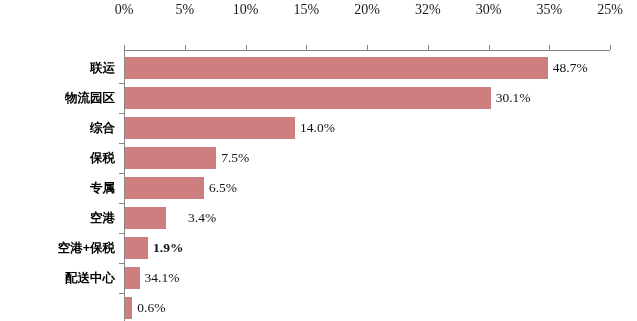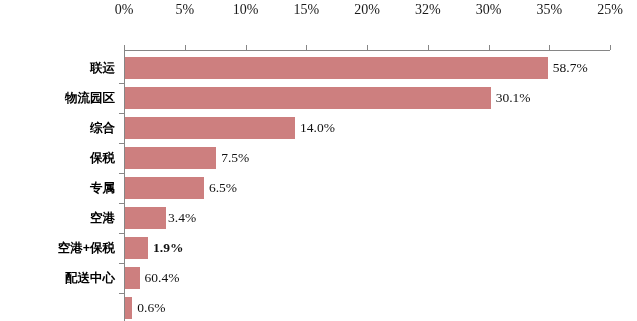--- a/index.html
+++ b/index.html
@@ -140,21 +140,21 @@
       <div class="x-tick-mark" style="left: 121.5px;"></div>
       <div class="x-tick-mark" style="left: 182.25px;"></div>
       <div class="x-tick-mark" style="left: 243px;"></div>
       <div class="x-tick-mark" style="left: 303.75px;"></div>
       <div class="x-tick-mark" style="left: 364.5px;"></div>
       <div class="x-tick-mark" style="left: 425.25px;"></div>
       <div class="x-tick-mark" style="left: 486px;"></div>
       <div class="cat-row" style="top: 3px;">
         <div class="cat-label">联运</div>
         <div class="bar" style="width: 422.82px; background: rgb(205, 127, 127);"></div>
-        <div class="bar-value" style="left: 423.82px;">58.7%</div>
+        <div class="bar-value" style="left: 423.82px;">48.7%</div>
       </div>
       <div class="cat-row" style="top: 33px;">
         <div class="cat-label">物流园区</div>
         <div class="bar" style="width: 365.715px; background: rgb(205, 127, 127);"></div>
         <div class="bar-value" style="left: 366.715px;">30.1%</div>
       </div>
       <div class="y-tick-mark" style="top: 33px;"></div>
       <div class="cat-row" style="top: 63px;">
         <div class="cat-label">综合</div>
         <div class="bar" style="width: 170.1px; background: rgb(205, 127, 127);"></div>
@@ -169,33 +169,33 @@
       <div class="y-tick-mark" style="top: 93px;"></div>
       <div class="cat-row" style="top: 123px; padding-left: 32px;">
         <div class="cat-label">专属</div>
         <div class="bar" style="width: 78.975px; background: rgb(205, 127, 127);"></div>
         <div class="bar-value" style="left: 79.975px;">6.5%</div>
       </div>
       <div class="y-tick-mark" style="top: 123px;"></div>
       <div class="cat-row" style="top: 153px;">
         <div class="cat-label">空港</div>
         <div class="bar" style="width: 41.31px; background: rgb(205, 127, 127);"></div>
-        <div class="bar-value" style="left: 39px;">3.4%</div>
+        <div class="bar-value" style="left: 59px;">3.4%</div>
       </div>
       <div class="y-tick-mark" style="top: 153px;"></div>
       <div class="cat-row" style="top: 183px;">
         <div class="cat-label">空港+保税</div>
         <div class="bar" style="width: 23.085px; background: rgb(205, 127, 127);"></div>
         <div class="bar-value" style="left: 24.085px; font-weight: bold;">1.9%</div>
       </div>
       <div class="y-tick-mark" style="top: 183px;"></div>
       <div class="cat-row" style="top: 213px;">
         <div class="cat-label">配送中心</div>
         <div class="bar" style="width: 14.58px; background: rgb(205, 127, 127);"></div>
-        <div class="bar-value" style="left: 15.58px;">60.4%</div>
+        <div class="bar-value" style="left: 15.58px;">34.1%</div>
       </div>
       <div class="y-tick-mark" style="top: 213px;"></div>
       <div class="cat-row" style="top: 243px;">
         <div class="bar" style="width: 7.29px; background: rgb(205, 127, 127);"></div>
         <div class="bar-value" style="left: 8.29px;">0.6%</div>
       </div>
       <div class="y-tick-mark" style="top: 243px;"></div>
       <div class="y-tick-mark" style="top: 273px;"></div>
     </div>
 

